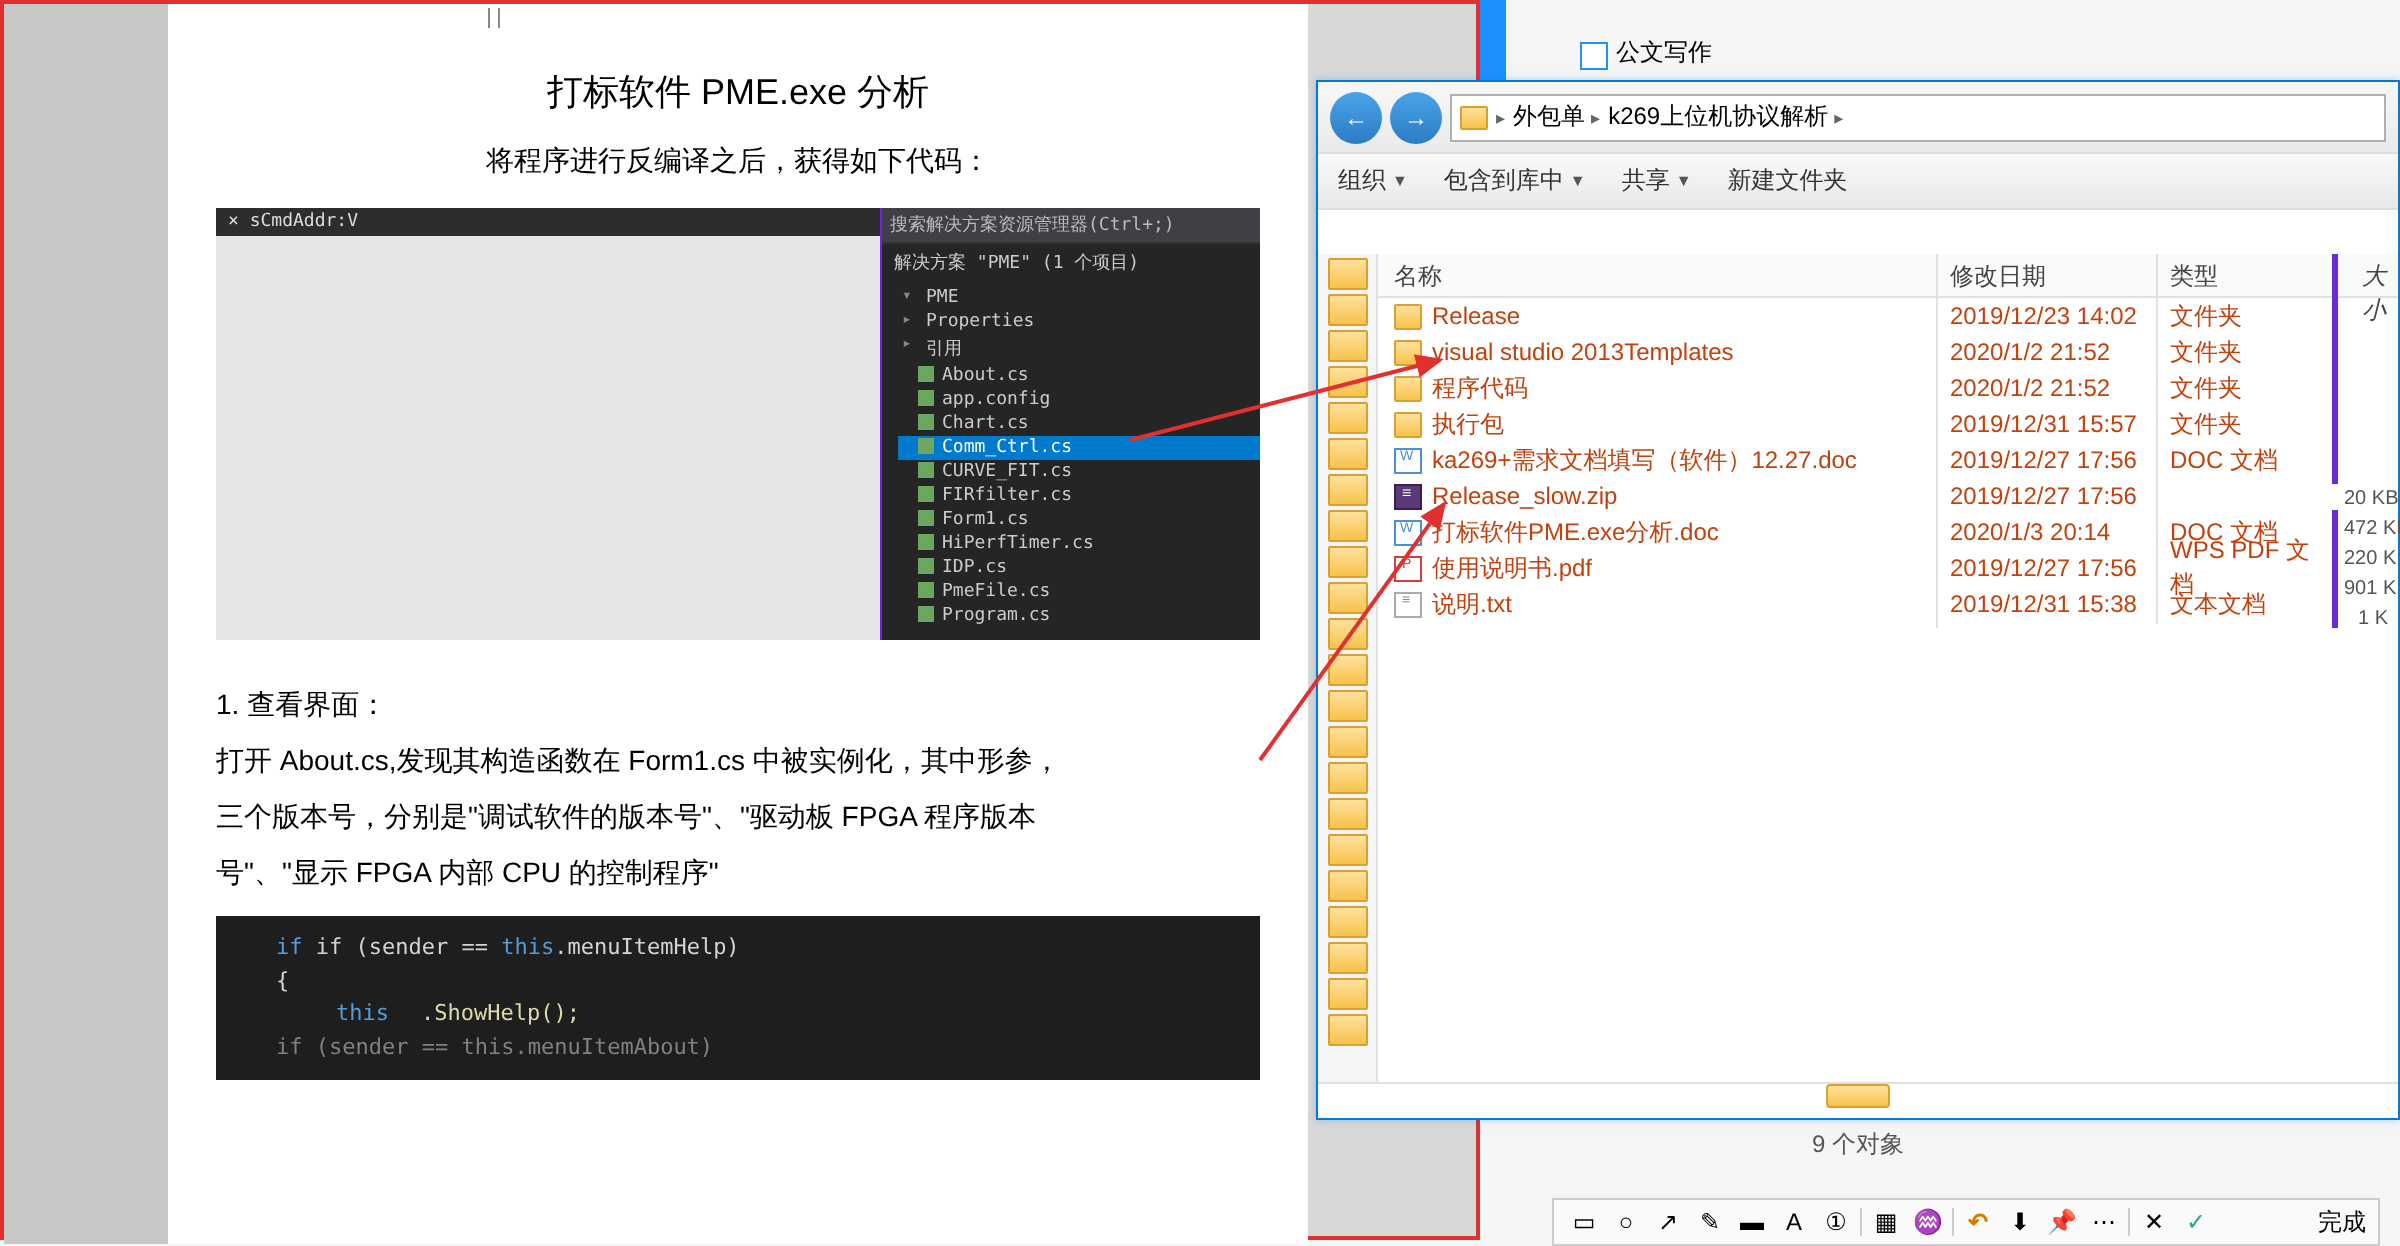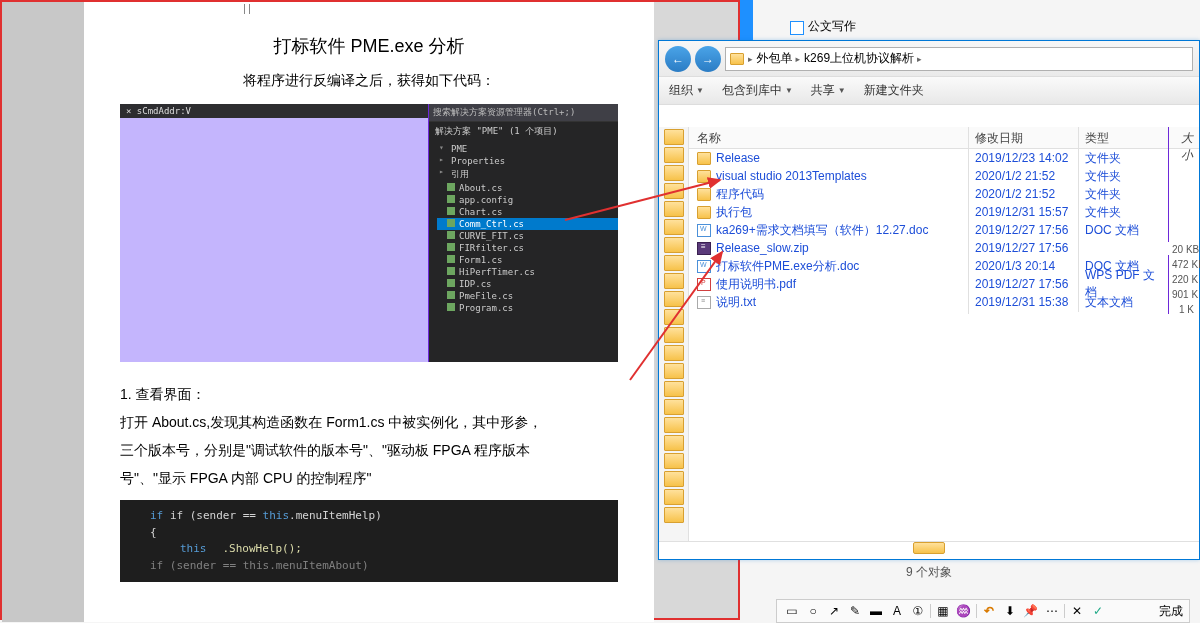--- a/index.html
+++ b/index.html
@@ -1,23 +1,23 @@
 <!DOCTYPE html>
 <html><head>
 <meta charset="utf-8">
 <style>
 * { margin: 0; padding: 0; box-sizing: border-box; }
 body { font-family: "Microsoft YaHei", "SimSun", sans-serif; font-size: 12px; background: #f5f5f5; width: 1200px; height: 623px; overflow: hidden; position: relative; }
 
 
 .doc-area { position: absolute; left: 0; top: 0; width: 740px; height: 620px; background: #d8d8d8; border: 2px solid #e03030; }
-.doc-page { position: absolute; left: 82px; top: 0; width: 570px; height: 620px; background: #fff; padding: 20px 36px; }
+.doc-page { position: absolute; left: 82px; top: 0; width: 570px; height: 620px; background: #fff; padding: 20px 24px; }
 .doc-title { text-align: center; font-size: 18px; margin: 12px 0 14px; font-weight: normal; }
 .doc-subtitle { text-align: center; font-size: 14px; margin-bottom: 14px; }
-.code-shot { background: #c4b5fd; width: 100%; height: 258px; position: relative; color: #ccc; font-family: Consolas, monospace; font-size: 9px; }
+.code-shot { background: #e5e5e5; width: 100%; height: 216px; position: relative; color: #ccc; font-family: Consolas, monospace; font-size: 9px; }
 .code-top { position: absolute; top: 0; left: 0; right: 0; height: 14px; background: #2d2d30; }
 .code-top-label { position: absolute; top:0; left: 6px; font-size: 9px; color: #ddd; line-height: 14px; }
 .vs-panel { position: absolute; right: 0; top: 0; width: 190px; height: 100%; background: #252526; border-left: 1px solid #6d28d9; }
 .vs-search { background: #3f3f46; color:#bbb; padding: 2px 4px; font-size: 9px; border-bottom: 1px solid #333; }
 .vs-header { color: #ccc; padding: 3px 6px; font-size: 9px; }
 .vs-tree { padding: 2px 0 0 8px; }
 .vs-item { color: #ccc; padding: 1px 4px 1px 14px; font-size: 9px; white-space: nowrap; position: relative; }
 .vs-item::before { content: "▸"; position: absolute; left: 2px; top: 0; font-size: 8px; color: #888; }
 .vs-item.open::before { content: "▾"; }
 .vs-item.sel { background: #007acc; color:#fff; }
@@ -45,23 +45,23 @@
 .exp-toolbar { height: 28px; background: linear-gradient(#fafafa,#e8e8e8); border-bottom: 1px solid #ddd; display:flex; align-items:center; padding: 0 10px; gap: 18px; font-size: 12px; color:#333; }
 .tb-item { display:flex; align-items:center; gap:3px; }
 .drop { font-size:8px; color:#555; }
 .exp-body { display:flex; height: 414px; margin-top: 22px; }
 .exp-side { width: 30px; background:#f5f5f5; border-right:1px solid #e0e0e0; display:flex; flex-direction:column; align-items:center; padding-top:2px; gap:0; }
 .side-folder { width:20px; height:16px; background:linear-gradient(#ffe19c,#f7c24a); border:1px solid #d8a030; border-radius:1px; margin-bottom:2px; }
 .exp-list { flex:1; }
 .list-head { display:flex; height: 22px; border-bottom:1px solid #e0e0e0; background:#fafafa; font-size:12px; color:#444; }
 .col-name { width: 280px; padding: 3px 8px; border-right:1px solid #e0e0e0; }
 .col-date { width: 110px; padding: 3px 6px; border-right:1px solid #e0e0e0; }
-.col-type { width: 90px; padding: 3px 6px; border-right:1px solid #6d28d9; }
+.col-type { width: 90px; padding: 3px 6px; border-right:3px solid #6d28d9; }
 .col-size { flex:1; padding: 3px 6px; text-align:right;font-style:italic; }
-.list-row { display:flex; height:18px; font-size:12px; color:#1d4ed8; align-items:center; }
+.list-row { display:flex; height:18px; font-size:12px; color:#c2410c; align-items:center; }
 .list-row .col-name { display:flex; align-items:center; gap:5px; padding-left: 8px; }
 .row-ico { width:14px; height:13px; flex-shrink:0; }
 .ico-folder { background:linear-gradient(#ffe19c,#f7c24a); border:1px solid #d8a030; border-radius:1px; }
 .ico-doc { background:#fff; border:1px solid #4a90d9; position:relative; }
 .ico-doc::after { content:"W"; position:absolute; font-size:7px; color:#4a90d9; left:2px; top:0; }
 .ico-zip { background:#5a3a7a; border:1px solid #3a2050; position:relative; }
 .ico-zip::after { content:"≡"; position:absolute; font-size:8px; color:#fff; left:3px; top:-1px; }
 .ico-pdf { background:#fff; border:1px solid #d04040; position:relative; }
 .ico-pdf::after { content:"P"; position:absolute; font-size:7px; color:#d04040; left:3px; top:0; }
 .ico-txt { background:#fff; border:1px solid #aaa; position:relative; }

